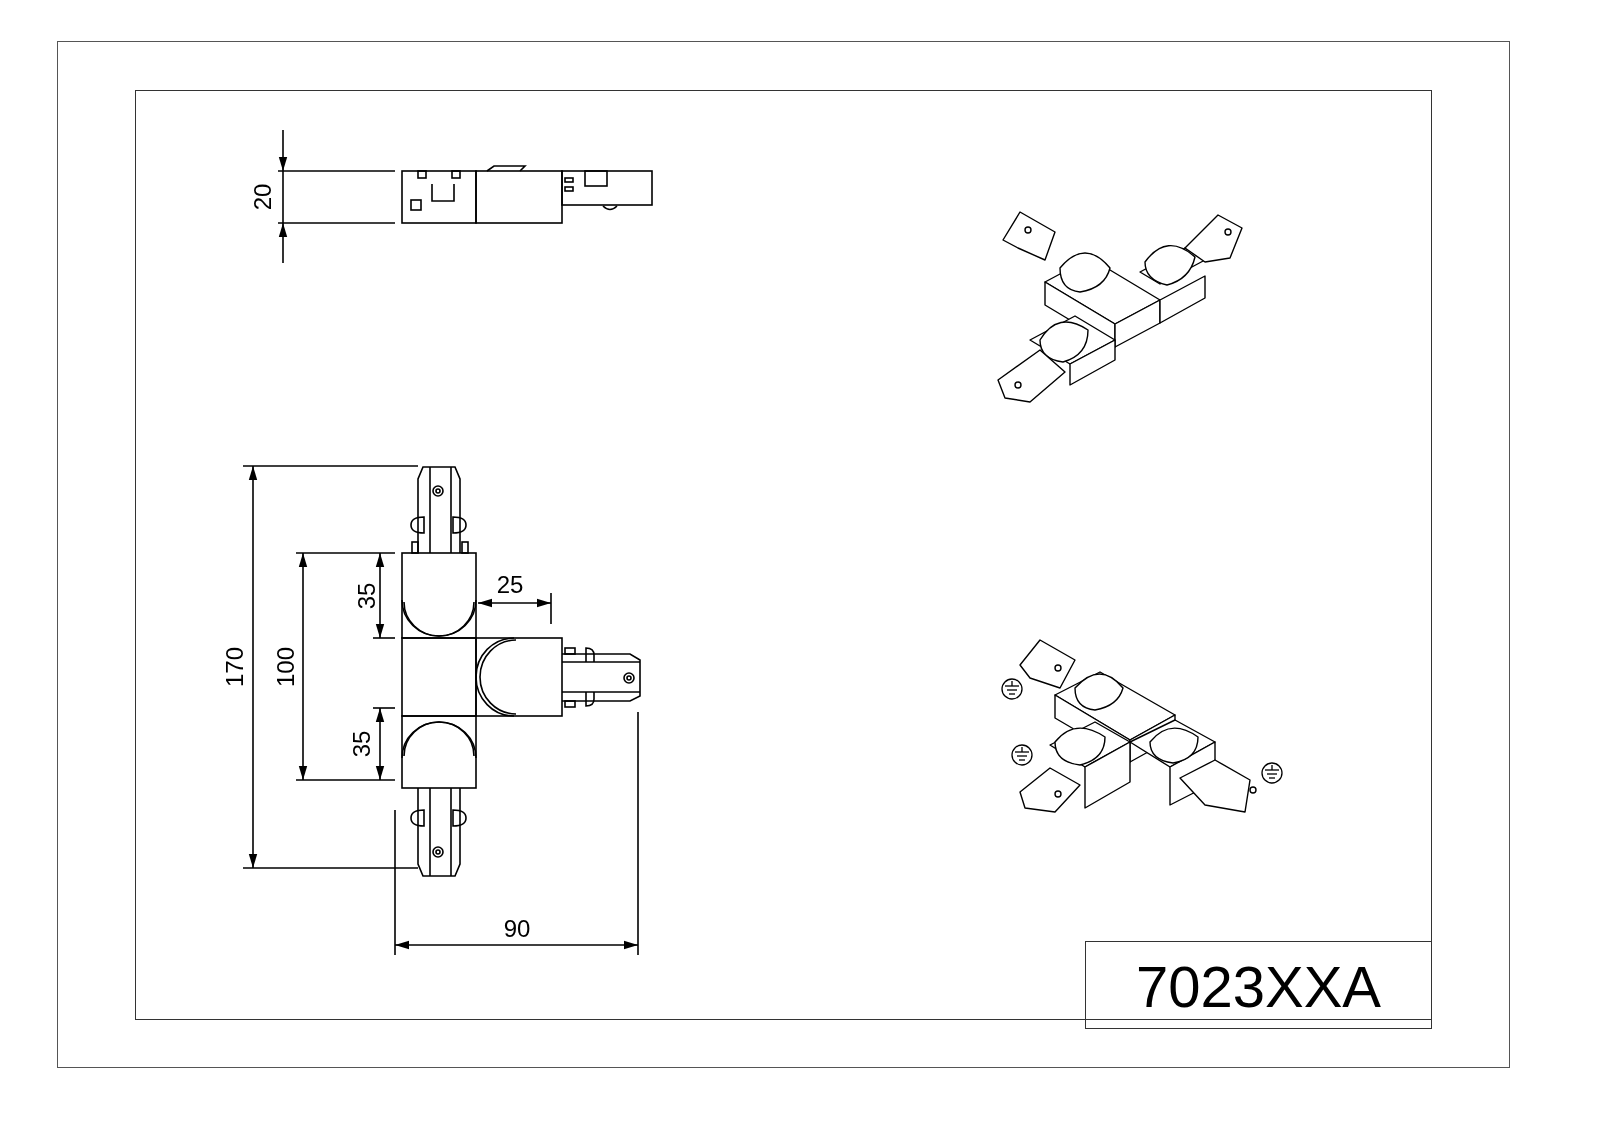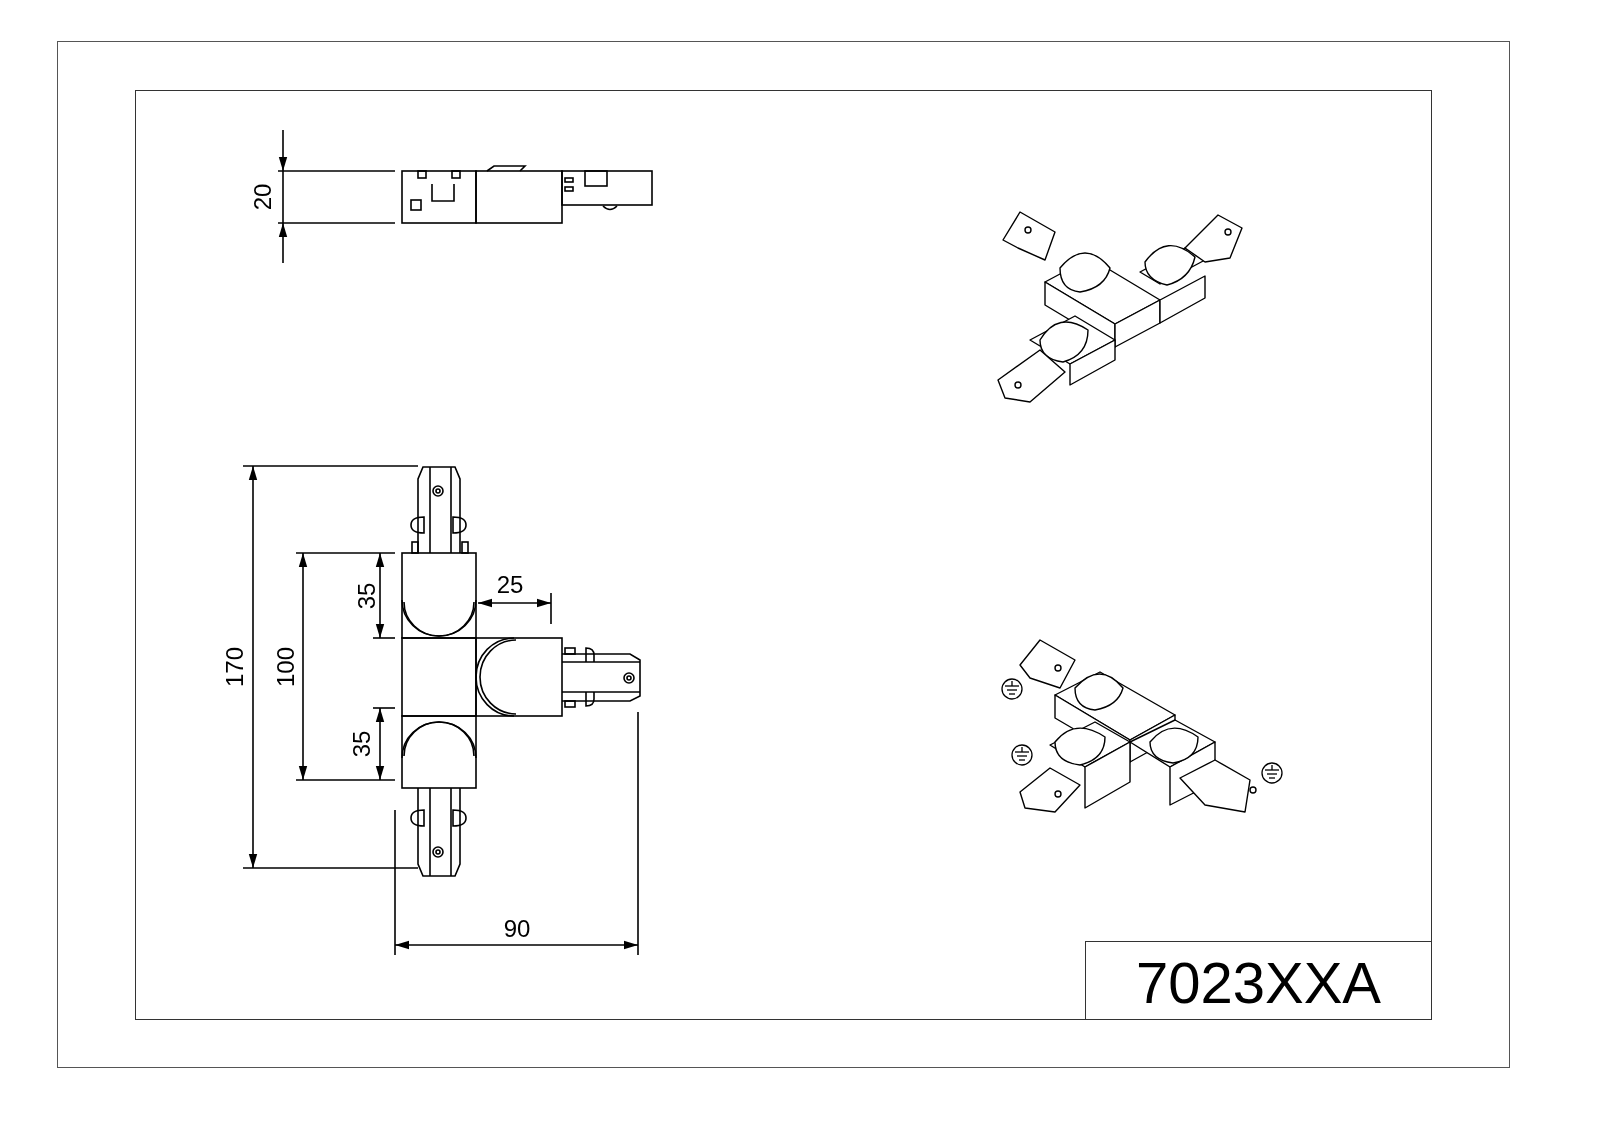--- a/index.html
+++ b/index.html
@@ -1,19 +1,19 @@
 <!DOCTYPE html>
 <html><head>
 <meta charset="utf-8">
 <style>
   html, body { margin:0; padding:0; background:#ffffff; }
   body { width:1600px; height:1131px; position:relative; overflow:hidden; font-family:"Liberation Sans", sans-serif; }
   .frame-outer { position:absolute; left:57px; top:41px; width:1453px; height:1027px; border:1.5px solid #555; box-sizing:border-box; }
   .frame-inner { position:absolute; left:135px; top:90px; width:1297px; height:930px; border:1.5px solid #333; box-sizing:border-box; }
-  .title-box { position:absolute; left:1085px; top:941px; width:347px; height:79px; border:1.5px solid #333; box-sizing:border-box;
+  .title-box { position:absolute; left:1085px; top:941px; width:347px; height:88px; border:1.5px solid #333; box-sizing:border-box;
                display:flex; align-items:center; justify-content:center; }
   .title-text { font-size:58px; color:#000; letter-spacing:0px; line-height:1; padding-top:4px; }
   svg.drawing { position:absolute; left:0; top:0; }
   .dim-text { font-family:"Liberation Sans", sans-serif; font-size:24px; fill:#000; }
 </style>
 </head>
 <body>
 
 <div class="frame-outer"></div>
 <div class="frame-inner"></div>

